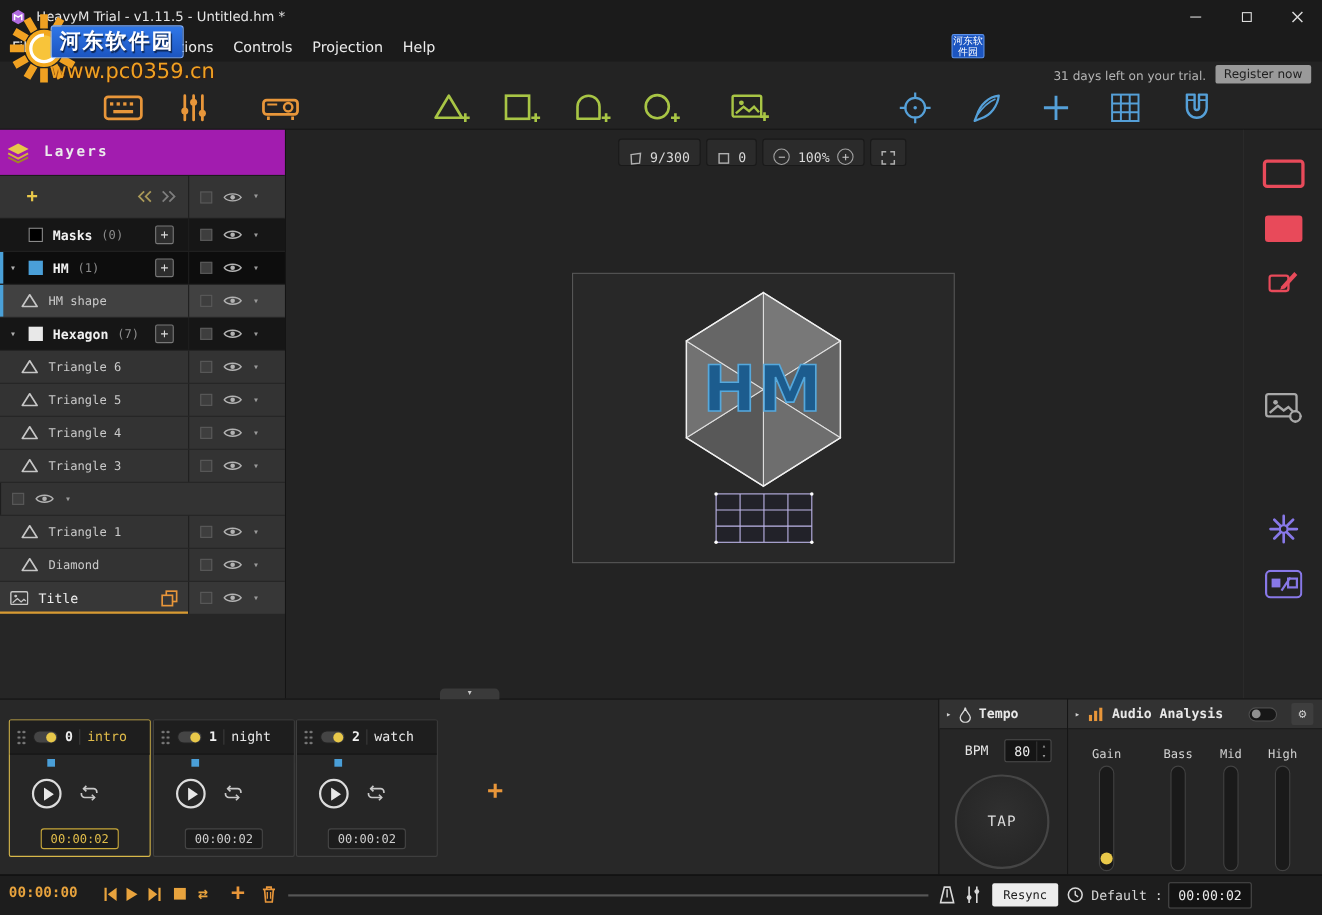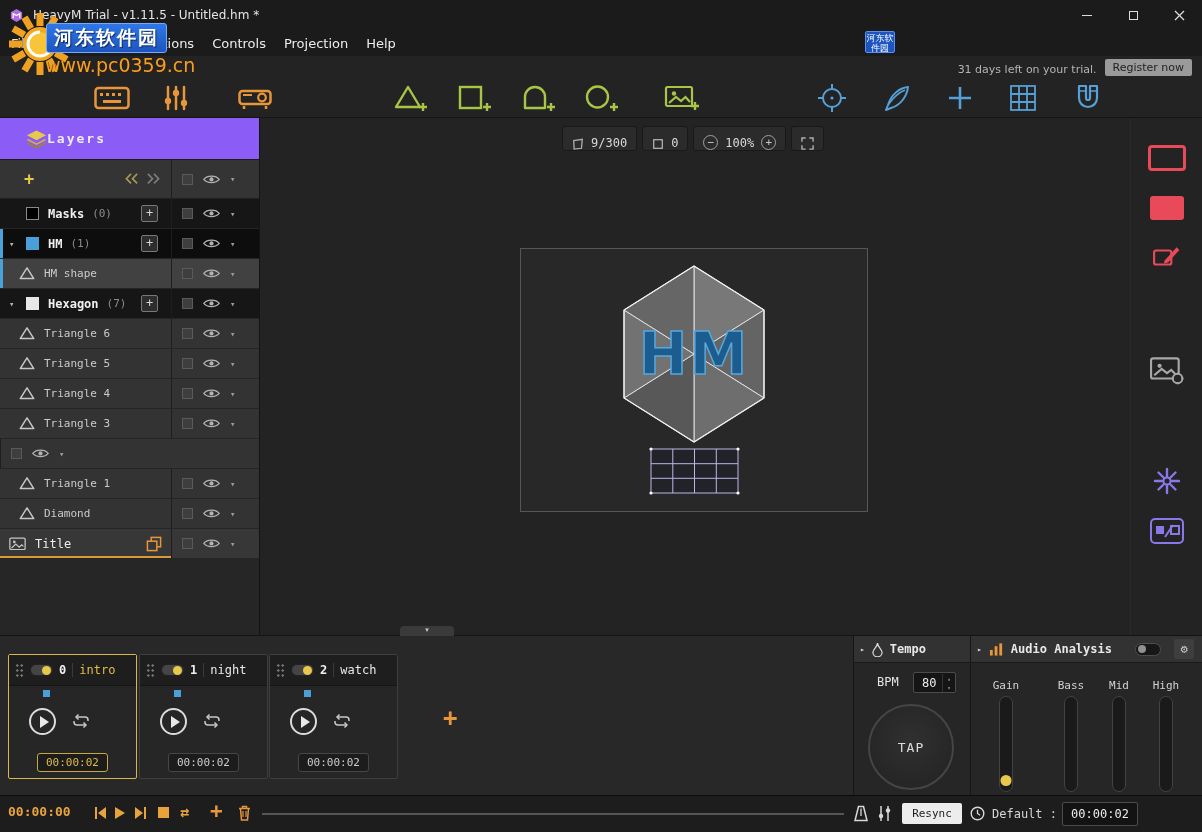--- a/index.html
+++ b/index.html
@@ -22,21 +22,21 @@
 
 
 .toolbar{position:absolute;left:0;top:56px;width:1202px;height:62px;background:#232323;border-bottom:1px solid #141414}
 .trialrow{position:absolute;right:10px;top:3px;display:flex;align-items:flex-end;gap:8px}
 .trialtxt{font-size:11px;color:#b4b4b4}
 .registerbtn{font-size:11px;color:#1f1f1f;background:#9a9a9a;padding:2px 8px;border-radius:2px}
 .ticon{position:absolute;top:24px;width:44px;height:36px;display:flex;align-items:center;justify-content:center}
 
 
 .layers{position:absolute;left:0;top:118px;width:260px;height:517px;background:#262626;border-right:1px solid #141414;display:flex;flex-direction:column;font-family:"DejaVu Sans Mono",monospace}
-.lheader{height:42px;background:#8b5cf6;border-bottom:1px solid #1c1c1c;display:flex;align-items:center;gap:0;padding-left:26px;flex:none}
+.lheader{height:42px;background:#a21caf;border-bottom:1px solid #1c1c1c;display:flex;align-items:center;gap:13px;padding-left:6px;flex:none}
 .ltitle{font-size:13px;font-weight:bold;letter-spacing:2px;color:#ececec}
 .ltoolbar{height:39px;background:#343434;border-bottom:1px solid #202020;display:flex;flex:none}
 .ltbname{flex:1;display:flex;align-items:center;padding-left:24px}
 .moveicons{margin-left:auto;margin-right:10px;display:flex;gap:7px;align-items:center}
 .plusyellow{color:#e8c84a;font-size:17px;font-weight:bold}
 .lrow{height:30px;display:flex;background:#333;border-bottom:1px solid #252525;flex:none}
 .lnamearea{flex:1;display:flex;align-items:center;padding-left:9px;position:relative;min-width:0}
 .lctrls{width:88px;border-left:1px solid #1e1e1e;display:flex;align-items:center;gap:10px;padding-left:10px;flex:none}
 .lrow.group{background:#161616}
 .group .lname{font-size:12px;font-weight:bold;color:#f0f0f0}

